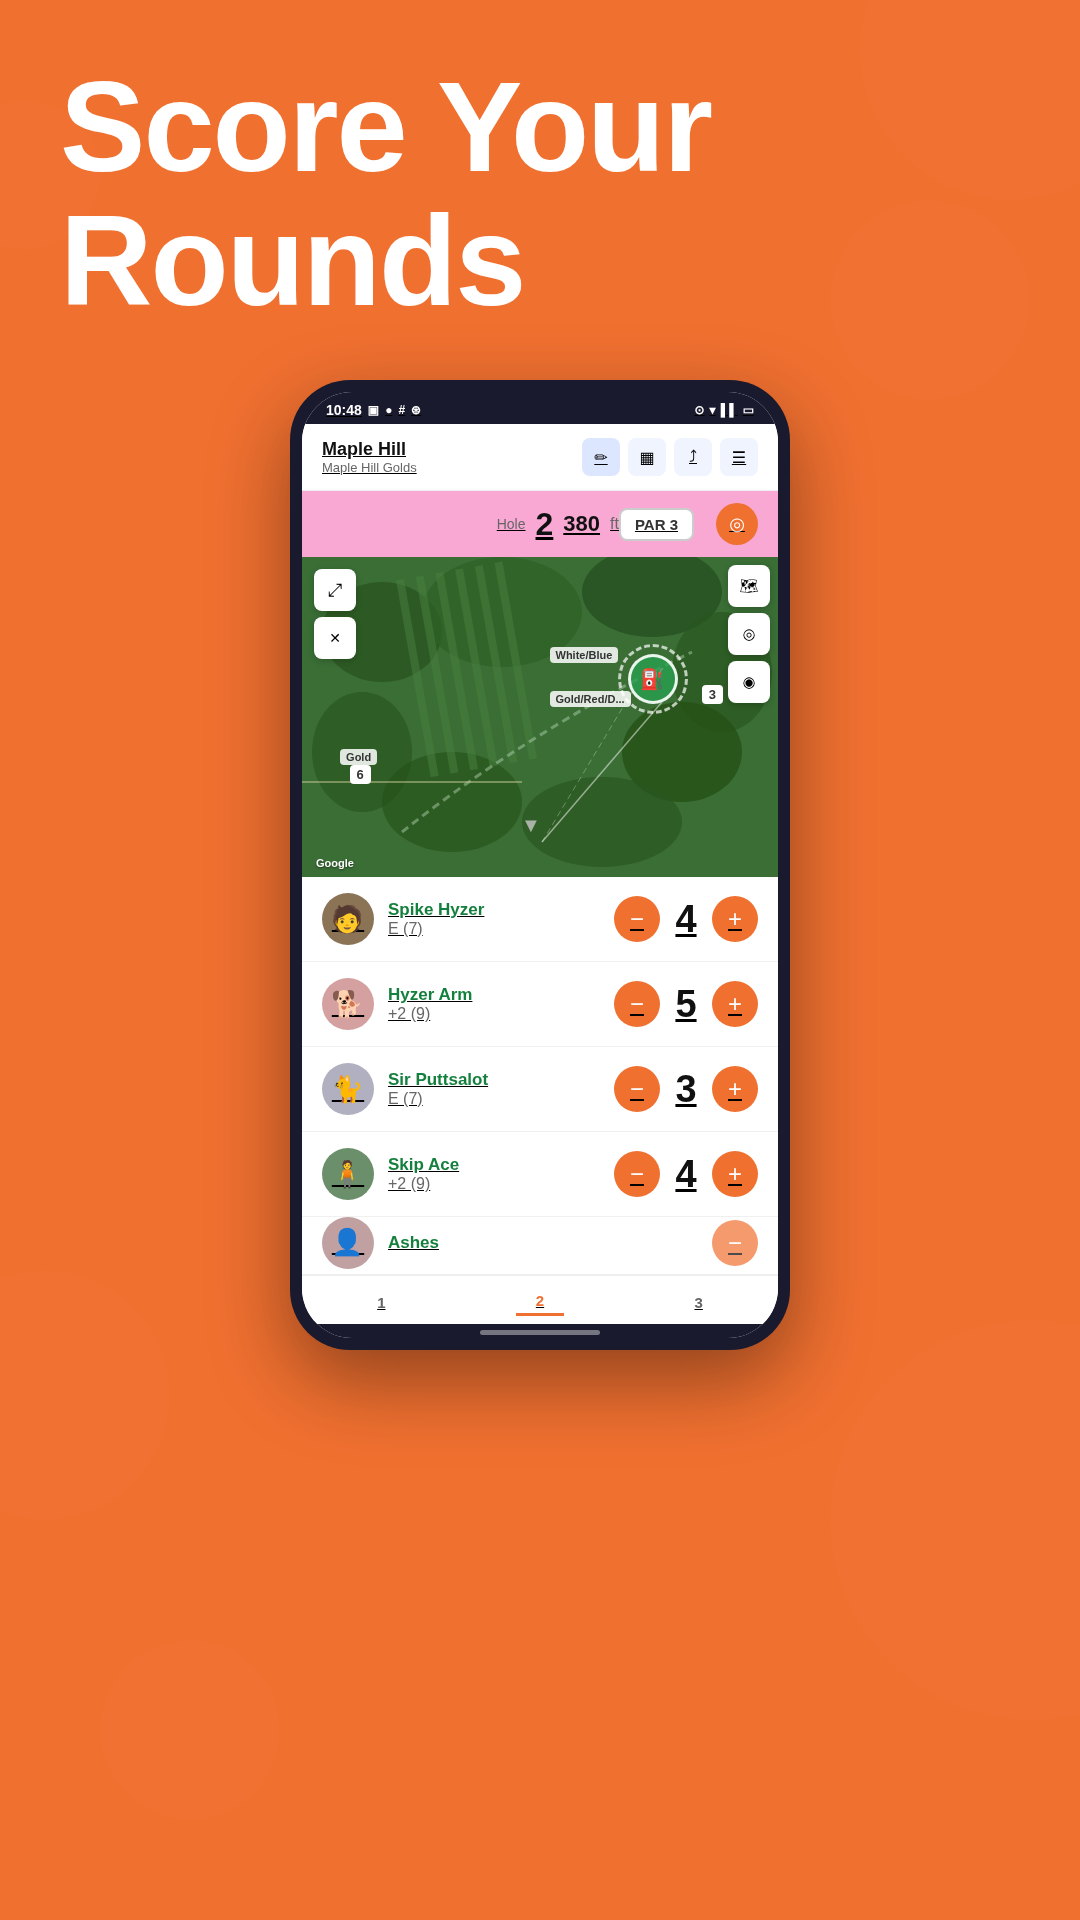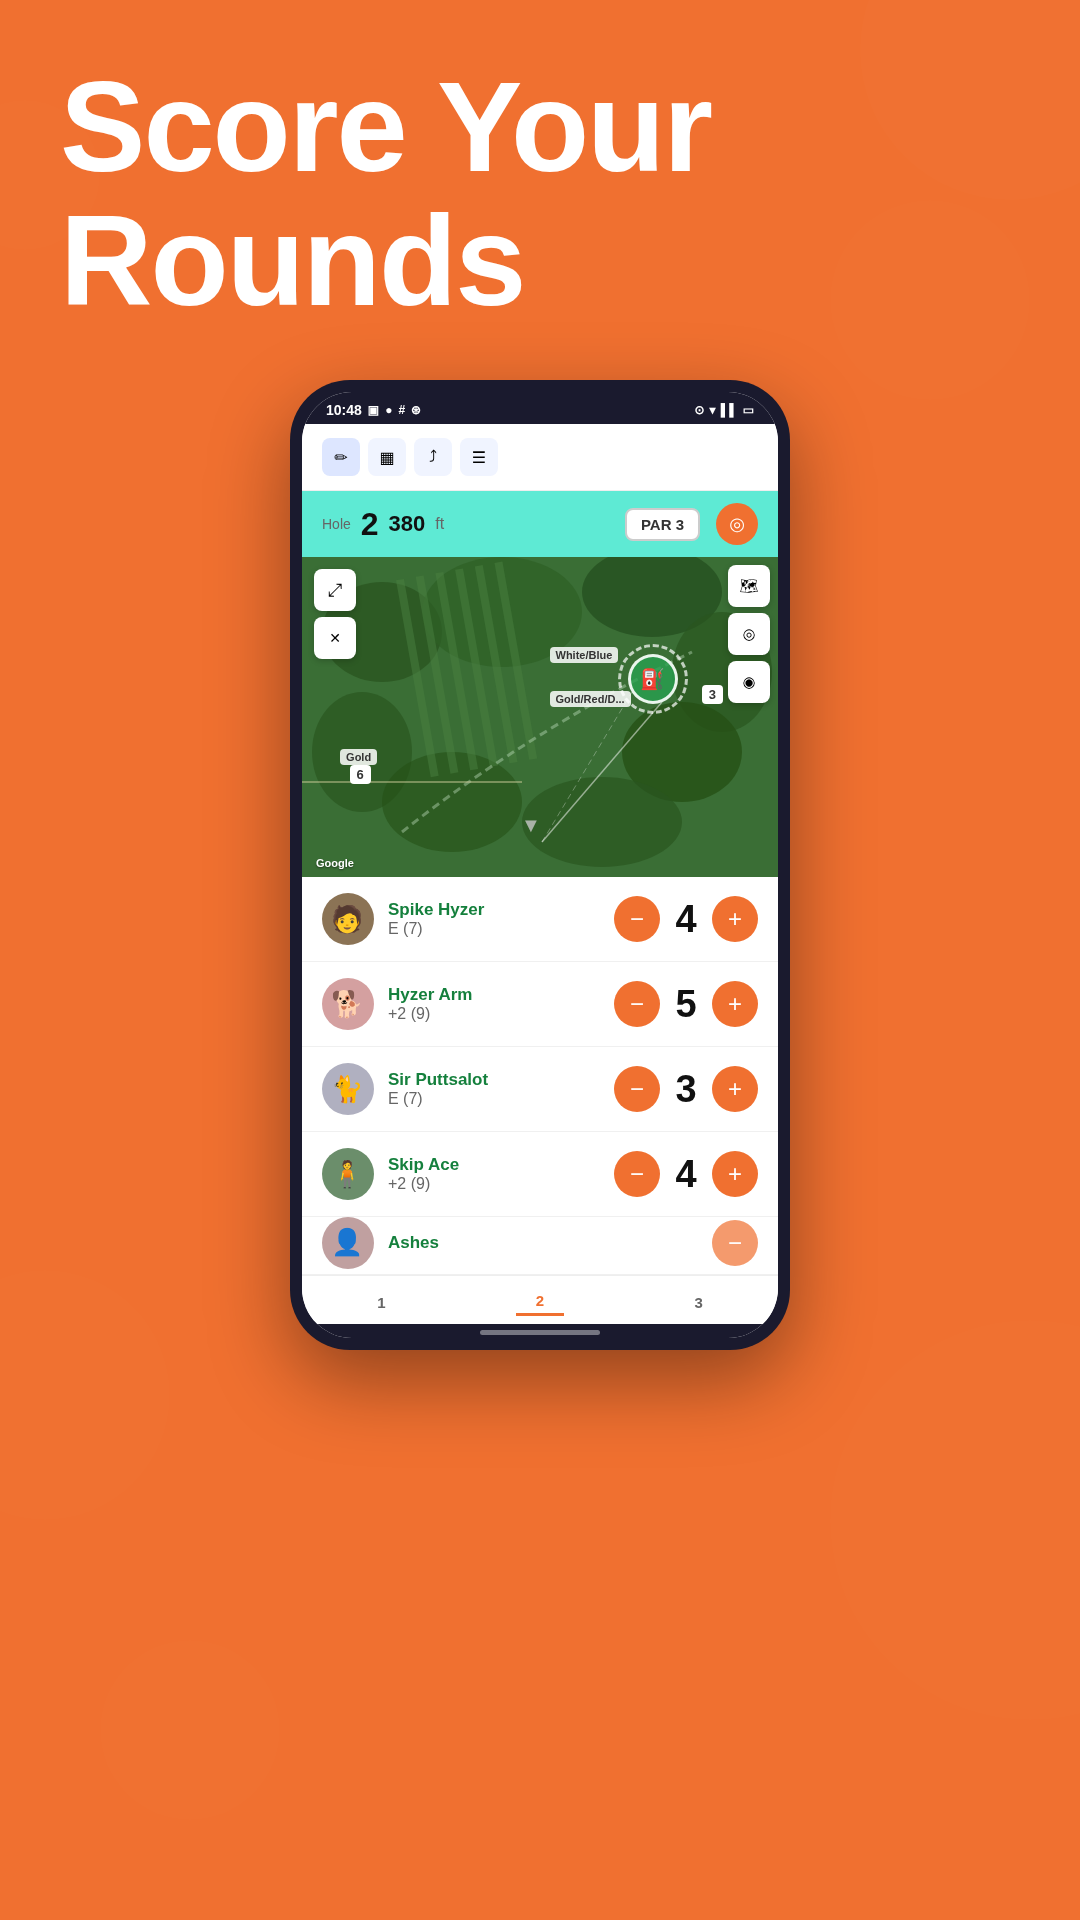--- a/index.html
+++ b/index.html
@@ -53,20 +53,21 @@
     }
 
     .phone-outer {
       width: 500px;
       height: 970px;
       background: #1a1a2e;
       border-radius: 60px;
       padding: 12px;
       box-shadow: 0 30px 80px rgba(0,0,0,0.4);
       position: relative;
+      text-decoration: underline;
     }
 
     .phone-screen {
       width: 100%;
       height: 100%;
       background: white;
       border-radius: 50px;
       overflow: hidden;
       display: flex;
       flex-direction: column;
@@ -106,33 +107,33 @@
       border-radius: 8px;
       display: flex; align-items: center; justify-content: center;
       background: #f0f4ff;
       cursor: pointer;
       font-size: 16px;
     }
     .icon-btn.active { background: #dde6ff; }
 
     
     .hole-bar {
-      background: #5eead4;
+      background: #f9a8d4;
       padding: 12px 20px;
       display: flex;
       align-items: center;
-      justify-content: space-between;
+      justify-content: flex-end;
       flex-shrink: 0;
     }
     .hole-info { display: flex; align-items: center; gap: 10px; }
     .hole-label { font-size: 14px; color: #666; }
     .hole-num { font-size: 32px; font-weight: 700; color: #111; }
     .hole-dist { font-size: 22px; font-weight: 600; color: #111; }
     .hole-unit { font-size: 16px; color: #666; }
-    .hole-right { display: flex; align-items: center; gap: 16px; }
+    .hole-right { display: flex; align-items: center; gap: 22px; }
     .par-badge {
       background: white;
       border: 2px solid #ccc;
       border-radius: 8px;
       padding: 6px 14px;
       font-size: 15px;
       font-weight: 700;
       color: #333;
     }
     .locate-btn {
@@ -386,20 +387,24 @@
         </div>
         <div class="status-right">
           <span style="font-size:12px;">⊙</span>
           <span style="font-size:12px;">▾</span>
           <span style="font-size:12px;">▌▌</span>
           <span style="font-size:12px;">▭</span>
         </div>
       </div>
 
       <div class="app-header">
+        <div class="course-info">
+          <div class="course-name">Maple Hill</div>
+          <div class="course-sub">Maple Hill Golds</div>
+        </div>
         <div class="header-icons">
           <div class="icon-btn active">
             <span>✏</span>
           </div>
           <div class="icon-btn">
             <span>▦</span>
           </div>
           <div class="icon-btn">
             <span>⤴</span>
           </div>

